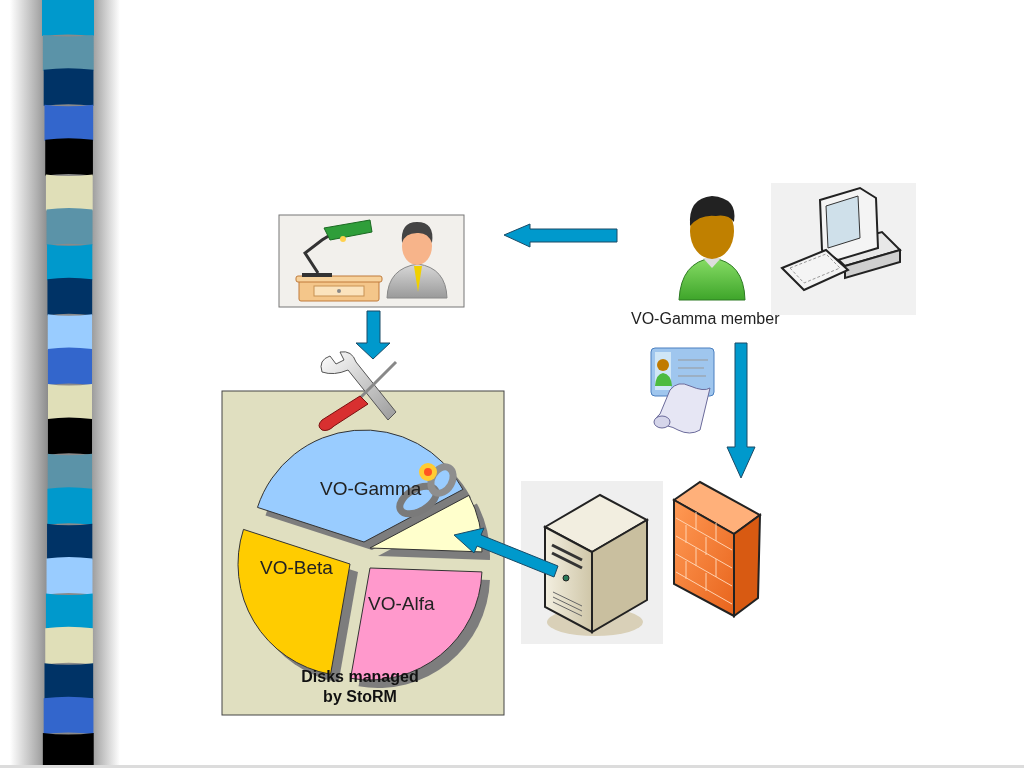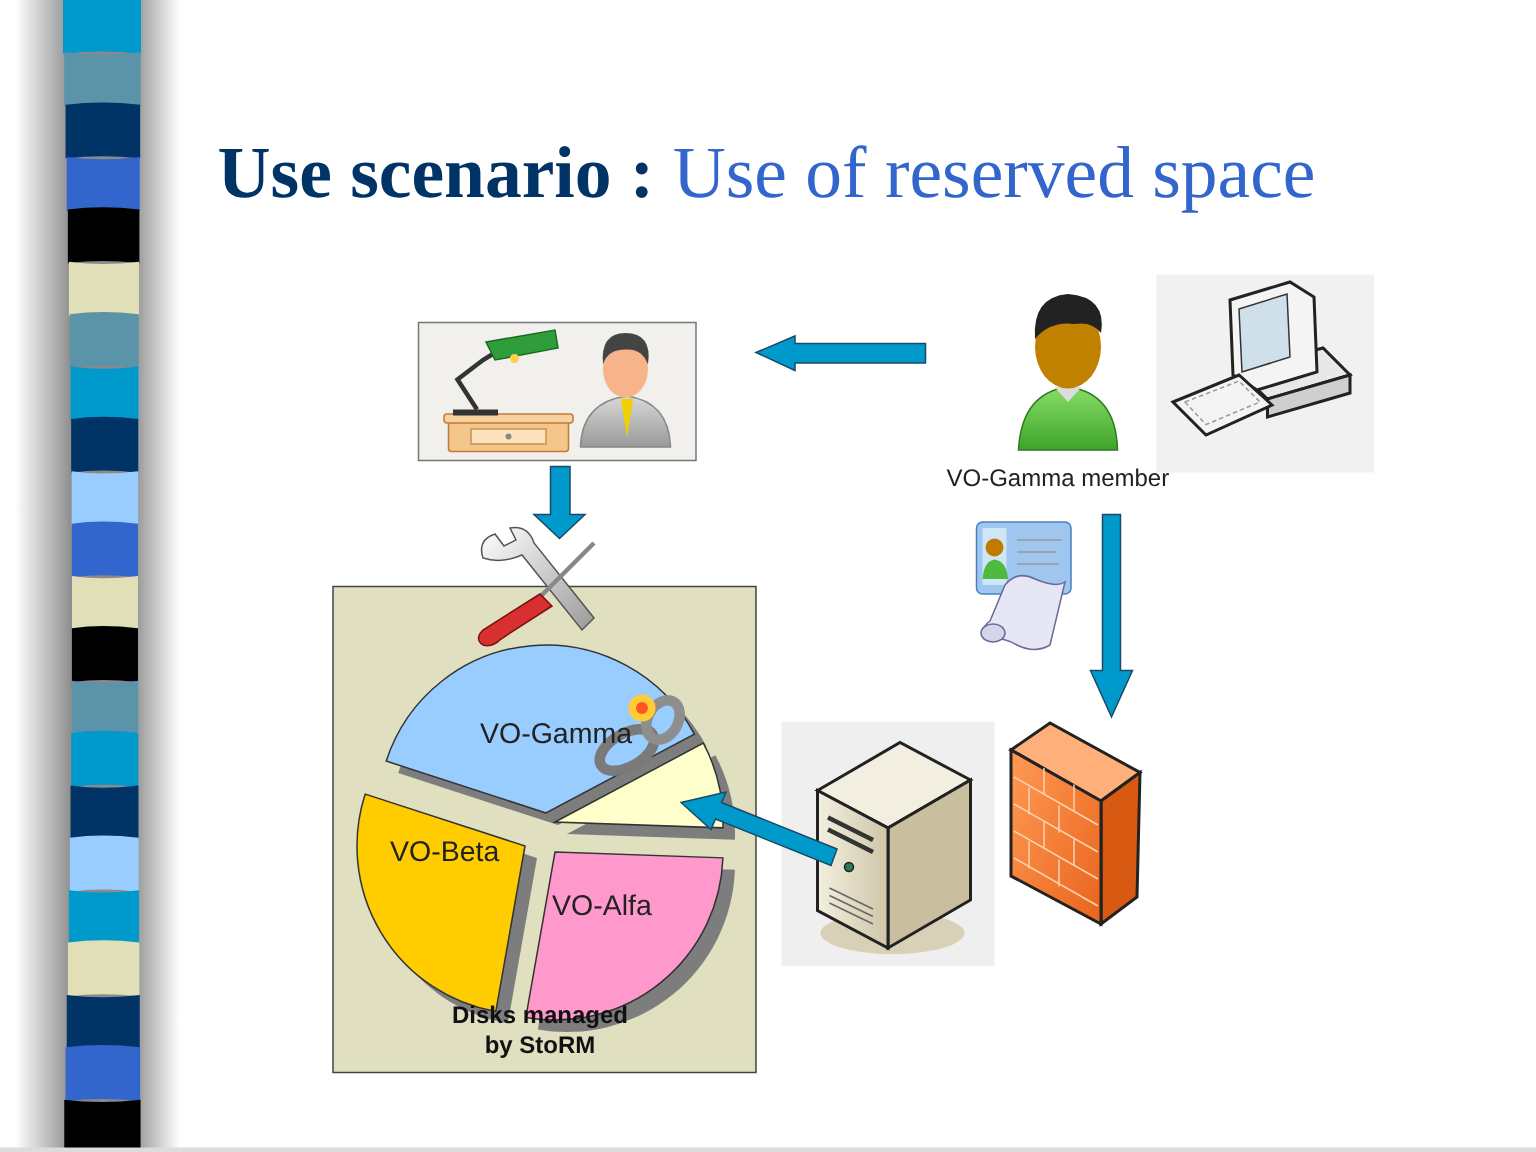--- a/index.html
+++ b/index.html
@@ -38,23 +38,20 @@
       <path d="M11.457791972127112 488.7272727272727 Q32 485.7272727272727 56.18073600929096 488.7272727272727 L56.18073600929096 524.6363636363636 Q32 521.6363636363636 11.457791972127112 524.6363636363636 Z" fill="#0099cc"></path>
       <path d="M11.047521196987088 523.6363636363636 Q32 526.6363636363636 56.317492934337636 523.6363636363636 L56.317492934337636 559.5454545454545 Q32 562.5454545454545 11.047521196987088 559.5454545454545 Z" fill="#003366"></path>
       <path d="M10.534497446125549 558.5454545454545 Q32 555.5454545454545 56.488500851291484 558.5454545454545 L56.488500851291484 594.4545454545454 Q32 591.4545454545454 10.534497446125549 594.4545454545454 Z" fill="#99ccff"></path>
       <path d="M9.929164403671711 593.4545454545454 Q32 596.4545454545454 56.69027853210943 593.4545454545454 L56.69027853210943 629.3636363636363 Q32 632.3636363636363 9.929164403671711 629.3636363636363 Z" fill="#0099cc"></path>
       <path d="M9.243844904733585 628.3636363636363 Q32 625.3636363636363 56.91871836508881 628.3636363636363 L56.91871836508881 664.2727272727271 Q32 661.2727272727271 9.243844904733585 664.2727272727271 Z" fill="#e0dfb8"></path>
       <path d="M8.492490078011318 663.2727272727273 Q32 666.2727272727273 57.169169973996226 663.2727272727273 L57.169169973996226 699.1818181818181 Q32 702.1818181818181 8.492490078011318 699.1818181818181 Z" fill="#003366"></path>
       <path d="M7.69039534104858 698.1818181818181 Q32 695.1818181818181 57.43653488631714 698.1818181818181 L57.43653488631714 734.090909090909 Q32 731.090909090909 7.69039534104858 734.090909090909 Z" fill="#3366cc"></path>
       <path d="M6.853889029639711 733.090909090909 Q32 736.090909090909 57.71537032345343 733.090909090909 L57.71537032345343 768.9999999999999 Q32 771.9999999999999 6.853889029639711 768.9999999999999 Z" fill="#000000"></path>
     </svg>
 
-  <div class="title">
-    <span class="t1">Use scenario : </span><span class="t2">Use of reserved space</span>
-  </div>
 
   <svg class="diagram" width="1024" height="768" viewBox="0 0 1024 768">
     <defs>
       <linearGradient id="serverGrad" x1="0" y1="0" x2="1" y2="0">
         <stop offset="0" stop-color="#f3efe0"></stop>
           <stop offset="1" stop-color="#cfc6a8"></stop>
       </linearGradient>
       <linearGradient id="fwGrad" x1="0" y1="0" x2="1" y2="1">
         <stop offset="0" stop-color="#ff9a55"></stop>
           <stop offset="1" stop-color="#e8641c"></stop>

